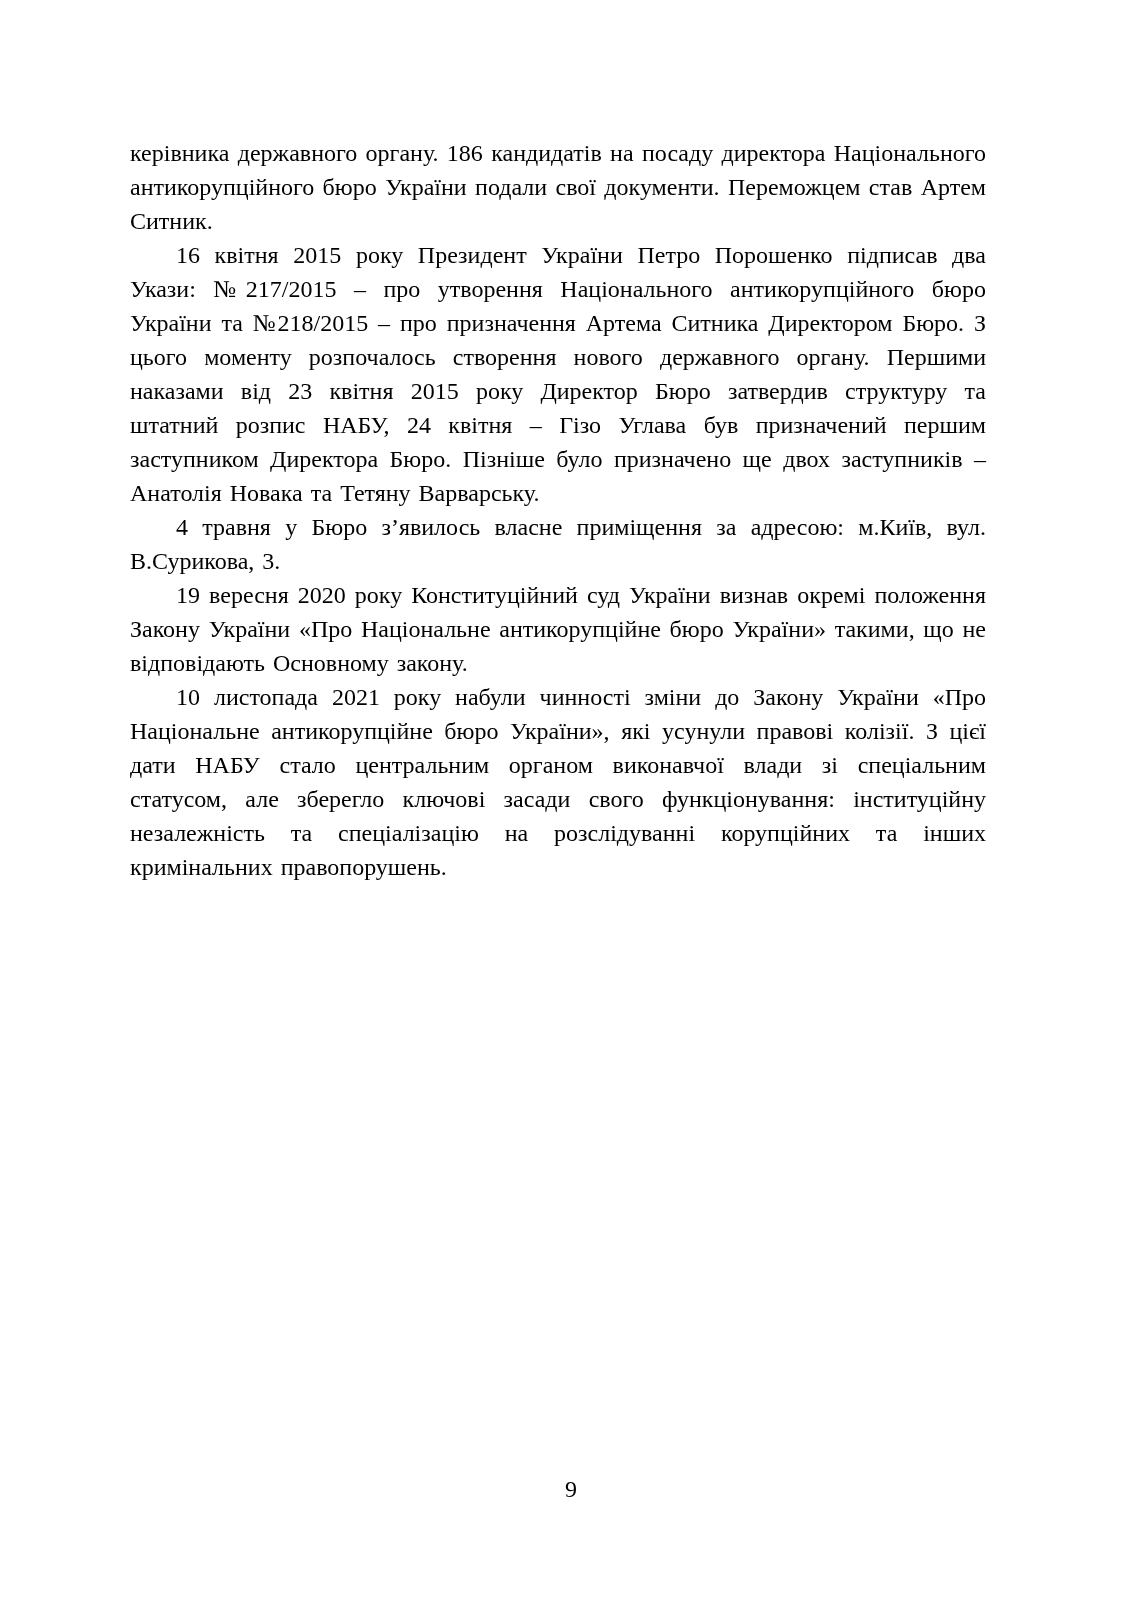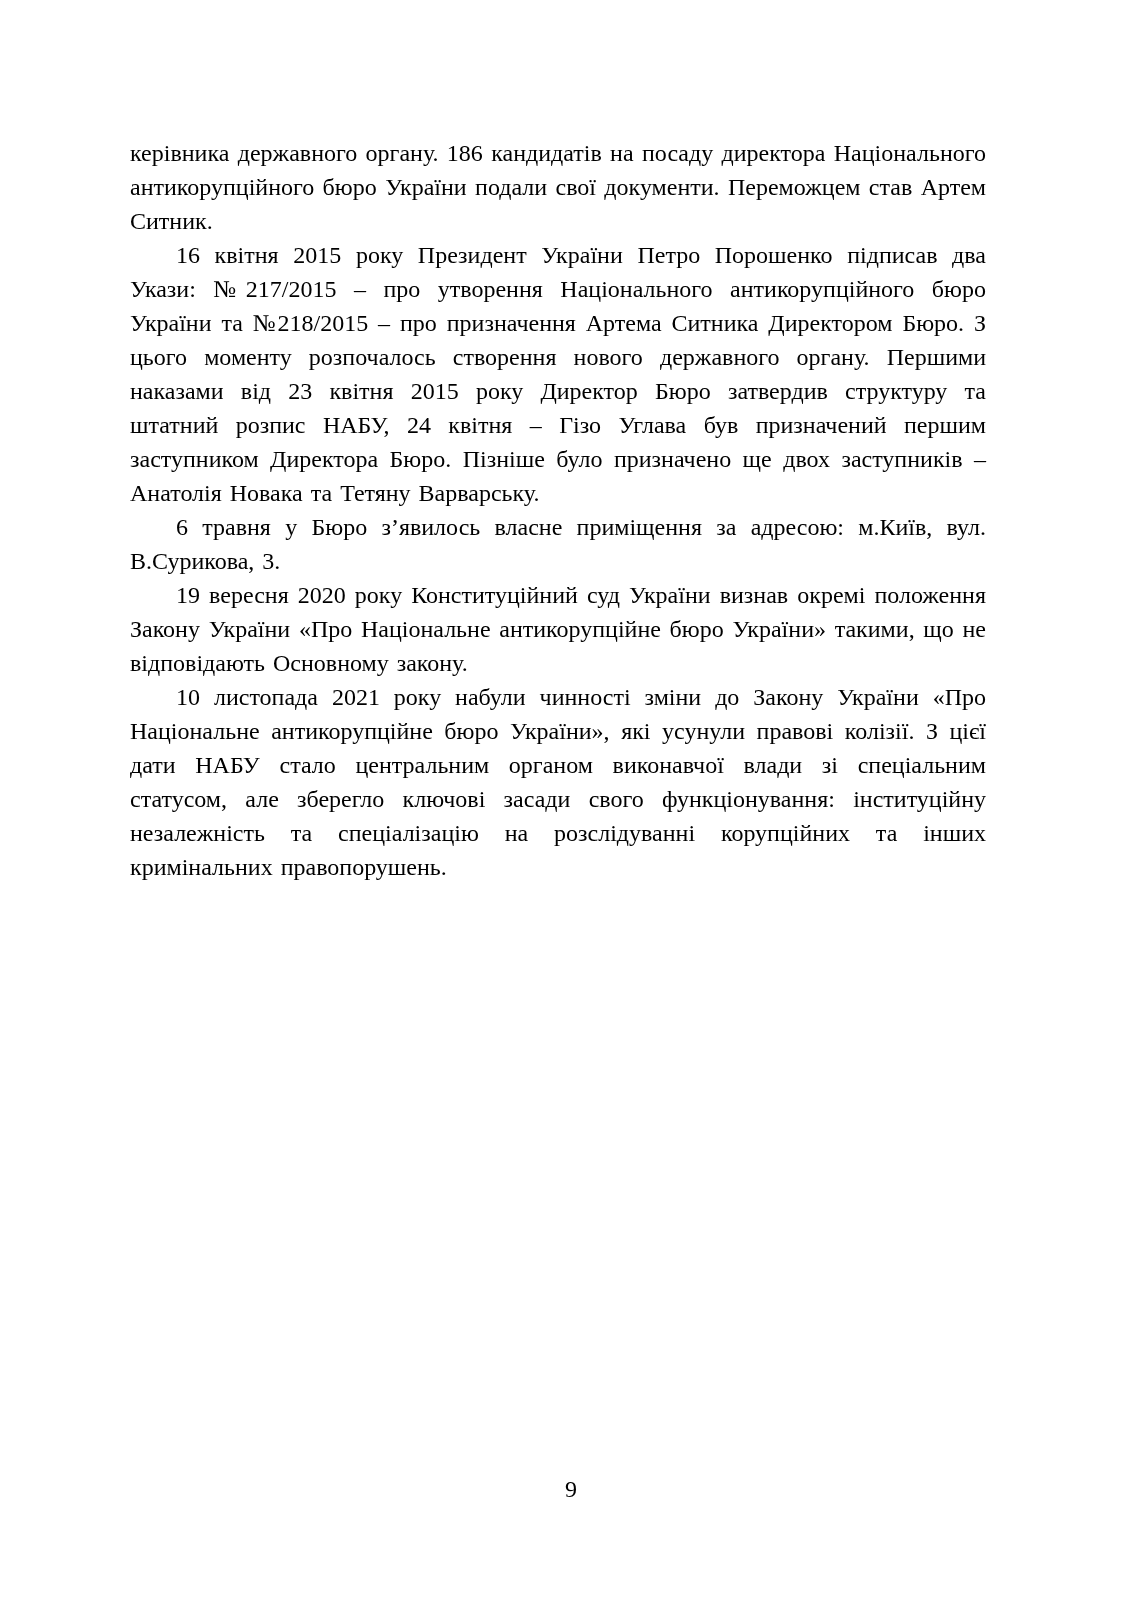--- a/index.html
+++ b/index.html
@@ -44,18 +44,18 @@
     line-height: 34px;
   }
 </style>
 </head>
 <body>
 
 <div class="page">
   <div class="text-block">
     <p class="para no-indent">керівника державного органу. 186 кандидатів на посаду директора Національного антикорупційного бюро України подали свої документи. Переможцем став Артем Ситник.</p>
     <p class="para">16 квітня 2015 року Президент України Петро Порошенко підписав два Укази: №217/2015 – про утворення Національного антикорупційного бюро України та №218/2015 – про призначення Артема Ситника Директором Бюро. З цього моменту розпочалось створення нового державного органу. Першими наказами від 23 квітня 2015 року Директор Бюро затвердив структуру та штатний розпис НАБУ, 24 квітня – Гізо Углава був призначений першим заступником Директора Бюро. Пізніше було призначено ще двох заступників – Анатолія Новака та Тетяну Варварську.</p>
-    <p class="para">6 травня у Бюро з’явилось власне приміщення за адресою: м.Київ, вул. В.Сурикова, 3.</p>
+    <p class="para">4 травня у Бюро з’явилось власне приміщення за адресою: м.Київ, вул. В.Сурикова, 3.</p>
     <p class="para">19 вересня 2020 року Конституційний суд України визнав окремі положення Закону України «Про Національне антикорупційне бюро України» такими, що не відповідають Основному закону.</p>
     <p class="para">10 листопада 2021 року набули чинності зміни до Закону України «Про Національне антикорупційне бюро України», які усунули правові колізії. З цієї дати НАБУ стало центральним органом виконавчої влади зі спеціальним статусом, але зберегло ключові засади свого функціонування: інституційну незалежність та спеціалізацію на розслідуванні корупційних та інших кримінальних правопорушень.</p>
   </div>
   <div class="page-number">9</div>
 </div>
 
 </body></html>

